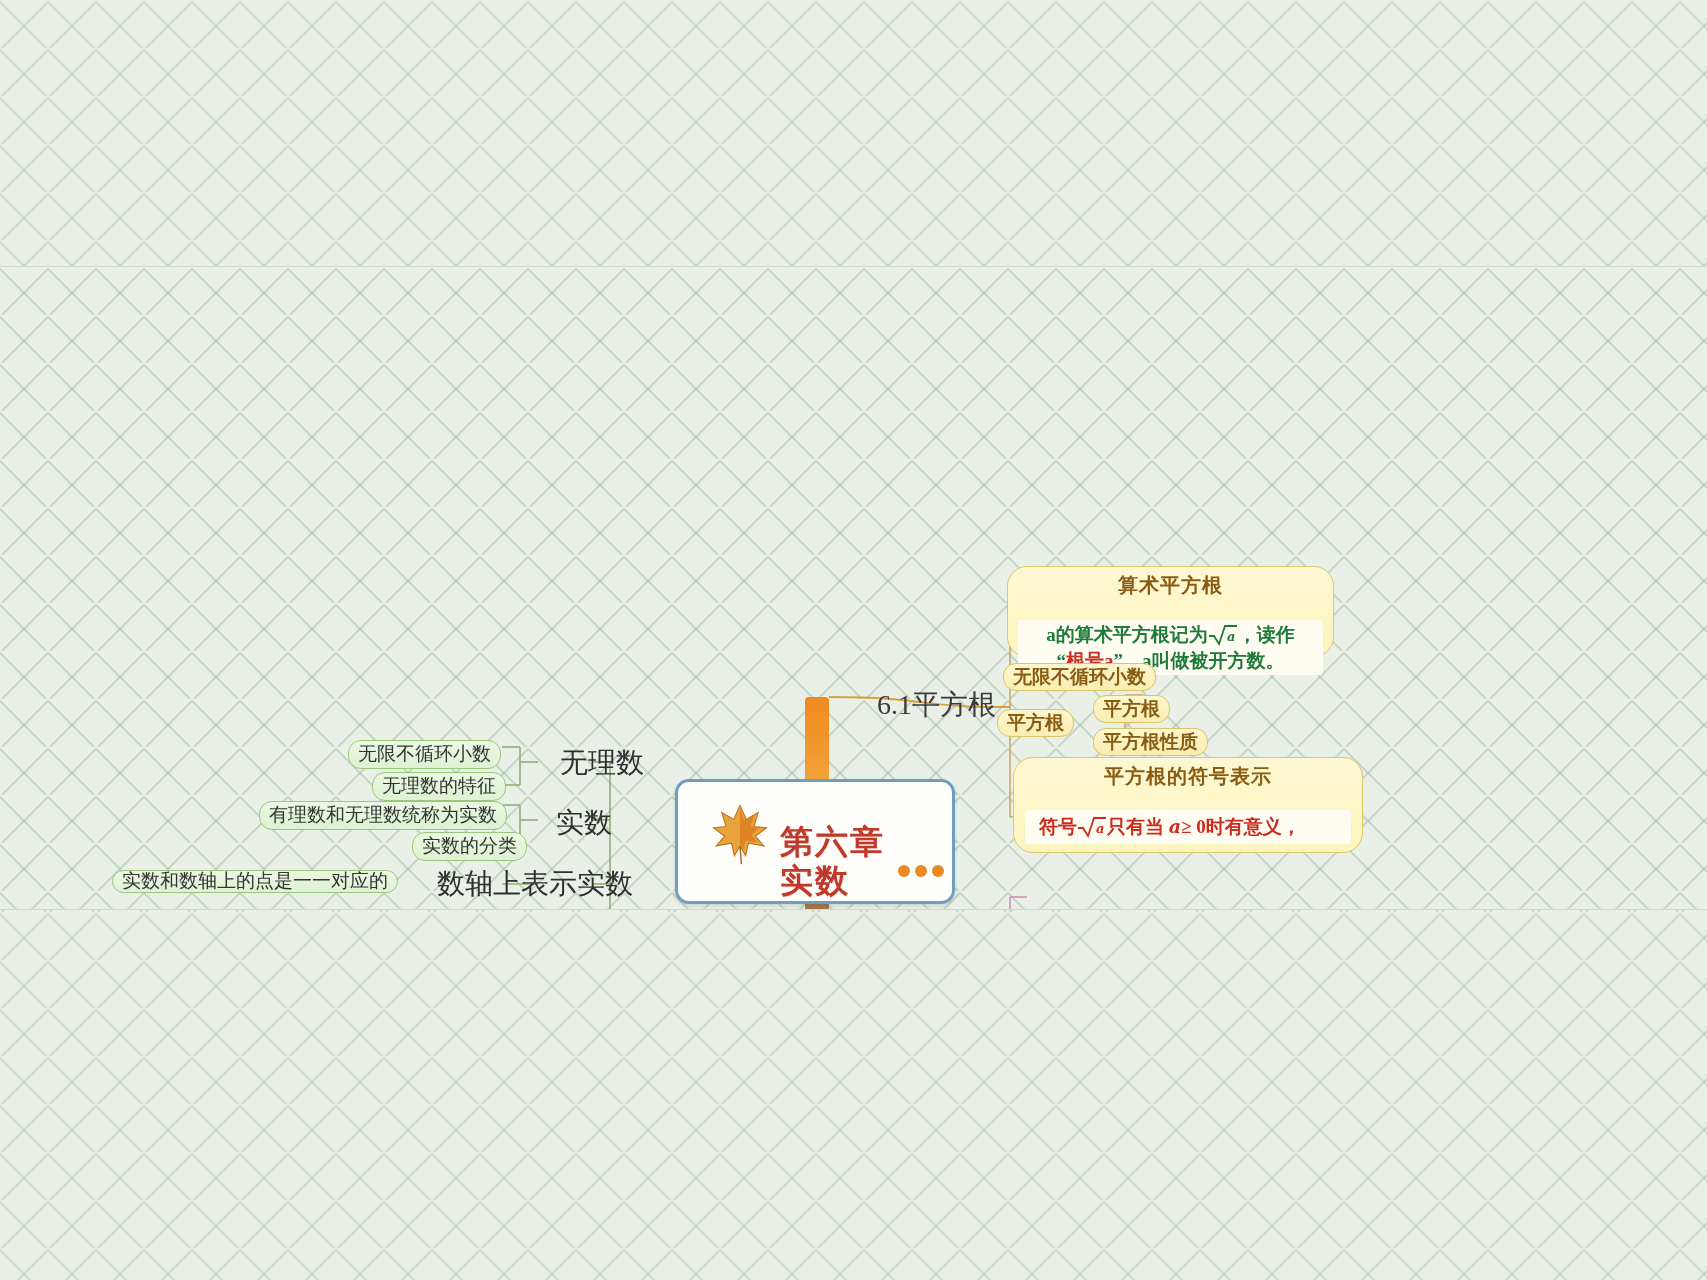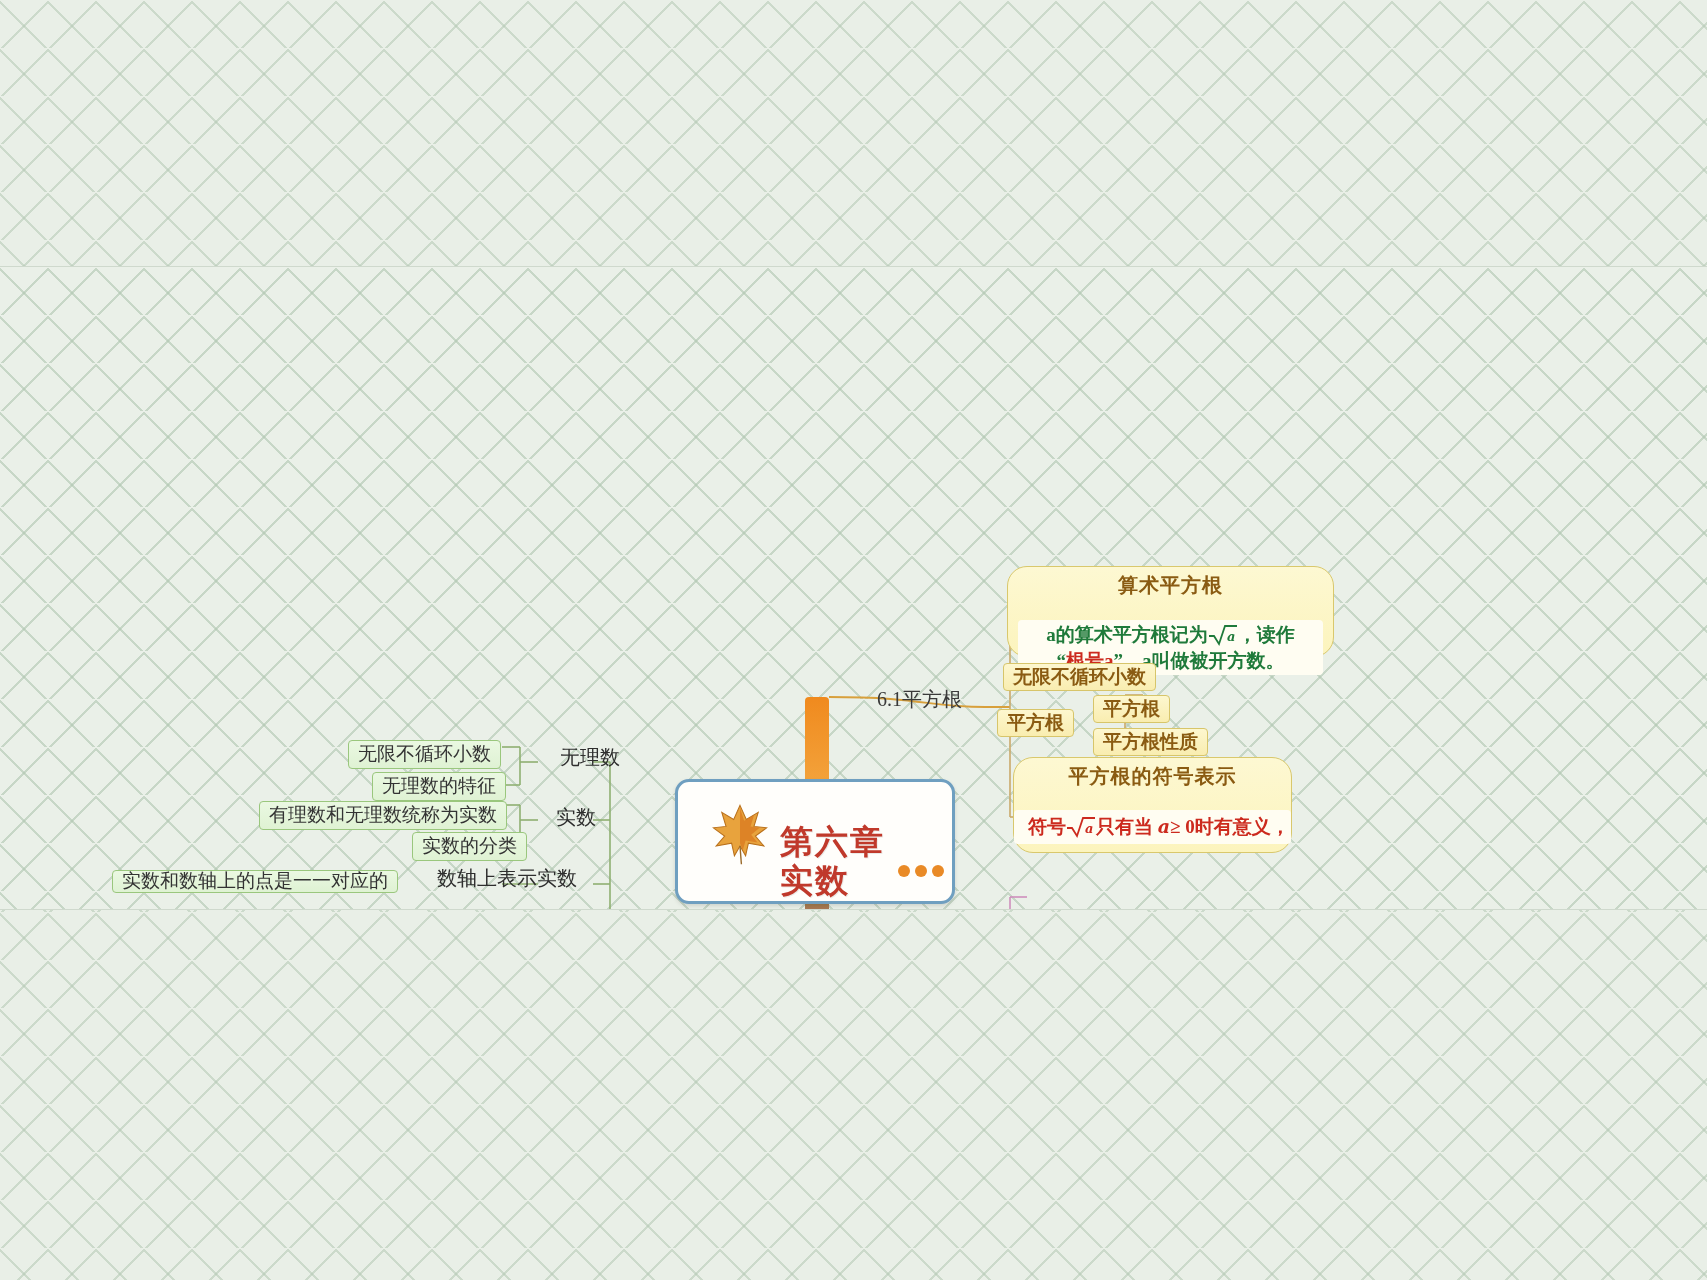--- a/index.html
+++ b/index.html
@@ -53,21 +53,21 @@
     text-shadow:1px 1px 0 rgba(0,0,0,.08);
     white-space:pre-line;
     font-family:"DejaVu Serif", serif;
   }
   #maple{ left:705px; top:530px; width:70px; height:70px; }
   #dots{ left:898px; top:598px; display:flex; gap:5px; }
   #dots span{ width:12px; height:12px; border-radius:50%; background:#e98a26; display:block; }
 
   
   .node{
-    border-radius:4px;
+    border-radius:13px;
     padding:2px 9px;
     font-size:19px;
     line-height:1.28;
     white-space:nowrap;
     display:flex; align-items:center;
   }
   .green{
     background:linear-gradient(#eaf8e2,#dff2d3);
     border:1.5px solid #9ac77d;
     color:#333;
@@ -82,21 +82,21 @@
     background:linear-gradient(#fdf8d2,#fcf4bd);
     border:1.5px solid #d9c86c;
     border-radius:20px;
     color:#8a5b12;
   }
   .pink{
     background:linear-gradient(#fde6e9,#fbdce1);
     border:1.5px solid #d79aa7;
     color:#4a3b3e;
   }
-  .label-plain{ color:#2e2e2e; font-size:20px; white-space:nowrap; }
+  .label-plain{ color:#2e2e2e; font-size:28px; white-space:nowrap; }
 
   
   .bold{ font-weight:bold; }
   .red{ color:#cc2a1e; }
   svg.rad{ vertical-align:-6px; }
 
   #trunk-top{
     left:805px; top:430px; width:24px; height:92px;
     background:linear-gradient(#f08a1e,#f3a43d);
     border-radius:4px 4px 0 0;
@@ -204,21 +204,21 @@
   </div>
 
   <div class="abs node yellow" style="left:1003px;top:396px;height:28px;font-size:19px;">无限不循环小数</div>
 
   <div class="abs node yellow" style="left:997px;top:442px;height:28px;">平方根</div>
 
   <div class="abs node yellow" style="left:1093px;top:428px;height:28px;">平方根</div>
 
   <div class="abs node yellow" style="left:1093px;top:461px;height:28px;">平方根性质</div>
 
-  <div class="abs yellow-big" style="left:1013px;top:490px;width:279px;height:96px;padding:3px 0 6px;">
+  <div class="abs yellow-big" style="left:1013px;top:490px;width:350px;height:96px;padding:3px 11px 6px;">
     <div style="text-align:center;font-size:20px;font-weight:bold;color:#8a5b12;letter-spacing:1px;line-height:1.5">平方根的符号表示</div>
     <div style="background:#fffdf2;border-radius:4px;margin-top:19px;padding:3px 4px;">
       <div style="font-size:19px;font-weight:bold;color:#cc2a1e;line-height:1.45;white-space:nowrap;padding-left:10px">
         <span>符号</span><svg class="rad" width="30" height="24" viewBox="0 0 30 24">
               <path d="M1,13 L6,13 L11,21 L17,3 L29,3" fill="none" stroke="#cc2a1e" stroke-width="1.8"></path>
               <text x="19" y="18" font-size="13" font-style="italic" font-family="DejaVu Serif, serif" fill="#cc2a1e">a</text>
             </svg><span>只有当</span>
         <span style="font-style:italic;font-family:'DejaVu Serif',serif">a</span><span>≥ 0</span><span>时有意义，</span>
       </div>
     </div>

